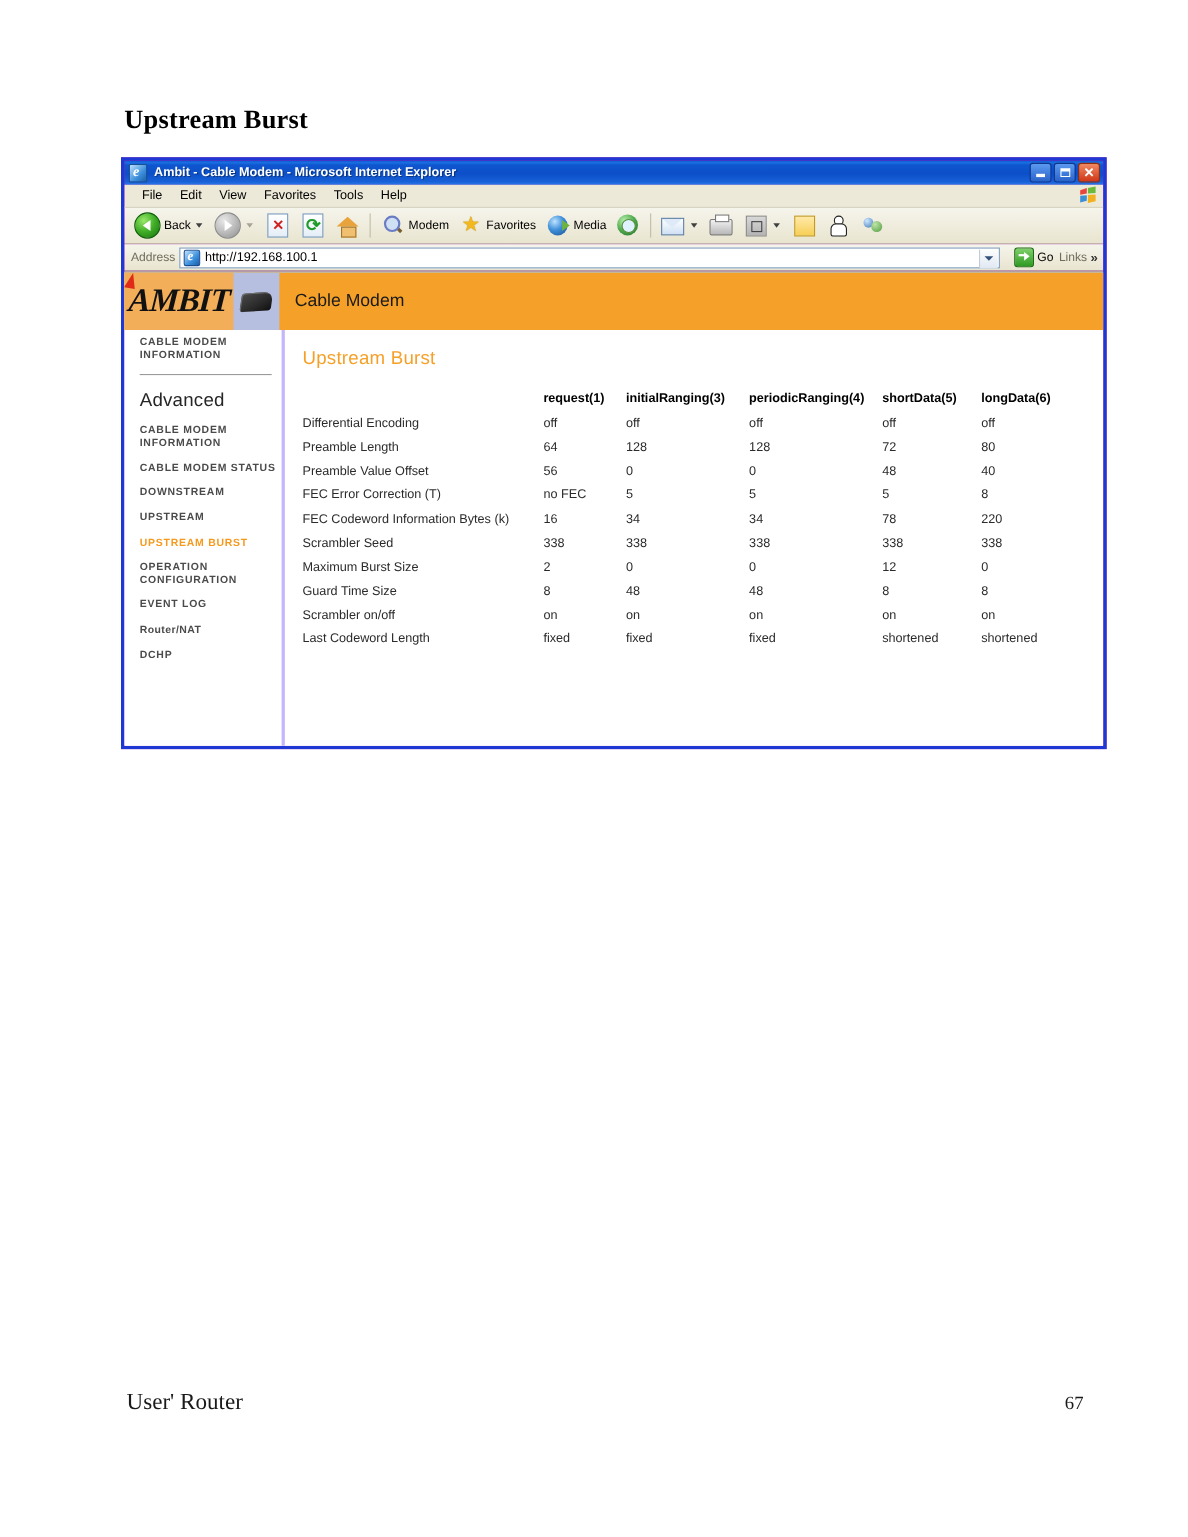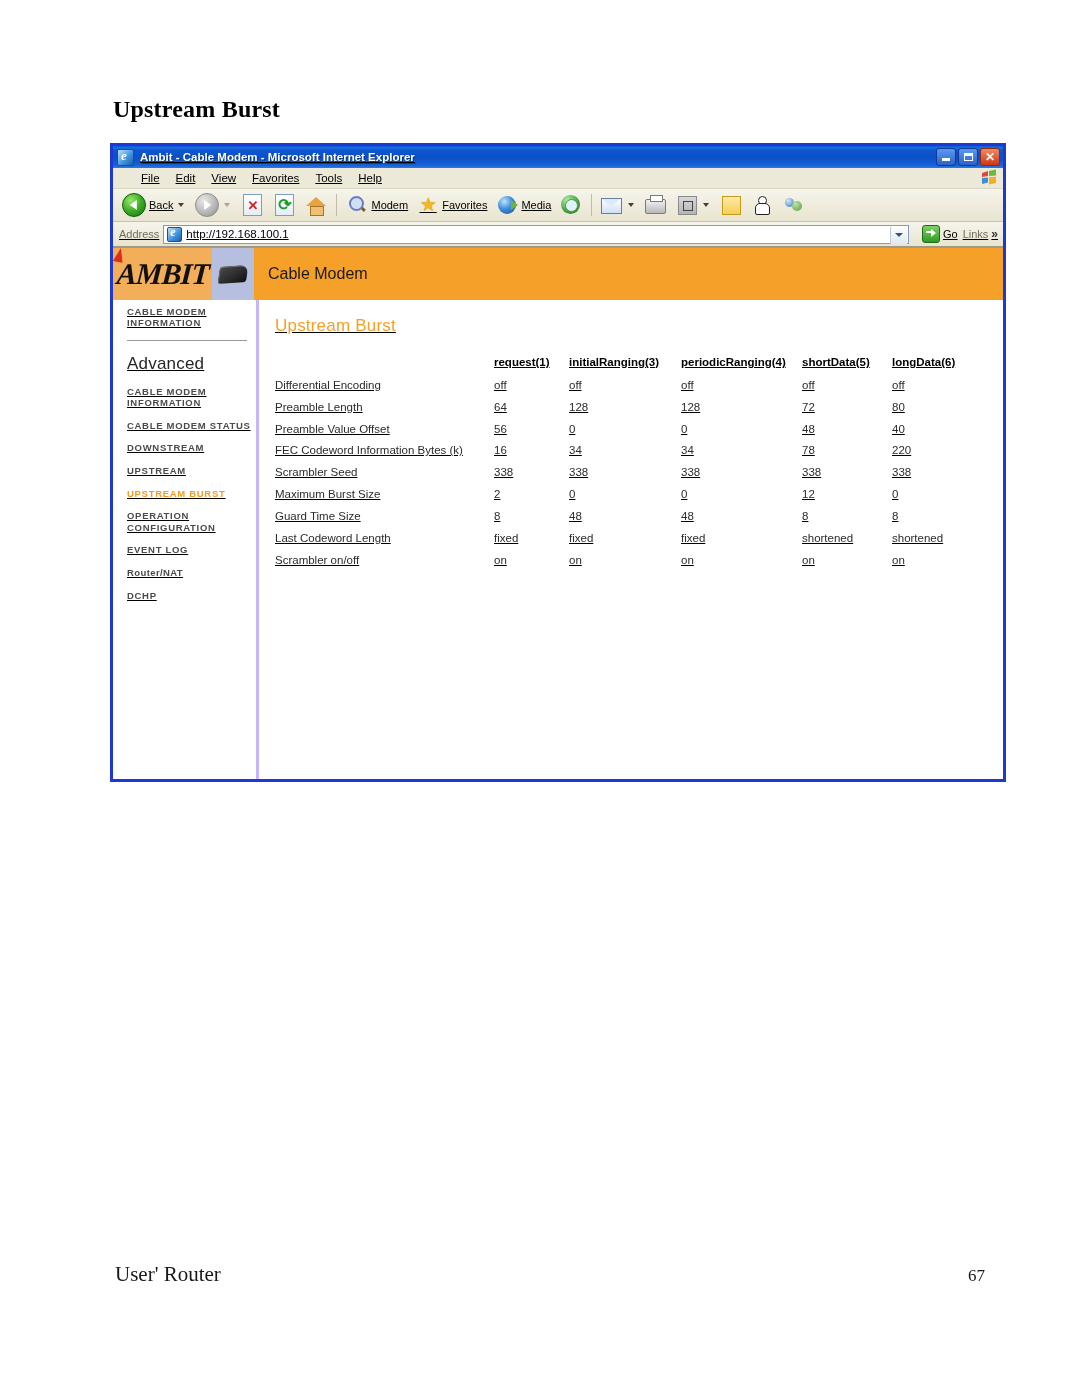--- a/index.html
+++ b/index.html
@@ -44,26 +44,25 @@
     font-size: 17px;
     color: #1a1a1a;
   }
 
   
   .ie-window {
     position: absolute;
     left: 110px;
     top: 143px;
     width: 896px;
-    height: 639px;
+    height: 538px;
     border: 3px solid #1f38d4;
     box-sizing: border-box;
     background: #a21caf;
     overflow: hidden;
-    text-decoration: underline;
   }
 
   
   .ie-titlebar {
     height: 22px;
     background: linear-gradient(to bottom, #0a5ad6 0%, #1b6fe0 9%, #0e56cf 18%, #0c4fc8 55%, #1862d8 88%, #2c7ae8 100%);
     display: flex;
     align-items: center;
     padding-left: 4px;
     position: relative;
@@ -116,21 +115,21 @@
   .glyph-max { width:9px;height:8px;border:1.5px solid #fff;border-top-width:3px;box-sizing:border-box;}
   .glyph-close { font-size:12px;line-height:1;font-family:"Liberation Sans",sans-serif;}
 
   
   .ie-menubar {
     height: 20px;
     background: #ece9d8;
     border-bottom: 1px solid #d8d4c0;
     display: flex;
     align-items: center;
-    padding-left: 20px;
+    padding-left: 8px;
     position: relative;
   }
   .menu-item {
     font-size: 11.5px;
     color: #000;
     padding: 1px 8px;
     white-space: nowrap;
   }
   .menu-flag {
     position: absolute;
@@ -700,20 +699,28 @@
             </tr>
             <tr>
               <td class="rowlabel">Preamble Value Offset</td>
               <td class="val">56</td>
               <td class="val">0</td>
               <td class="val">0</td>
               <td class="val">48</td>
               <td class="val">40</td>
             </tr>
             <tr>
+              <td class="rowlabel">FEC Error Correction (T)</td>
+              <td class="val">no FEC</td>
+              <td class="val">5</td>
+              <td class="val">5</td>
+              <td class="val">5</td>
+              <td class="val">8</td>
+            </tr>
+            <tr>
               <td class="rowlabel">FEC Codeword Information Bytes (k)</td>
               <td class="val">16</td>
               <td class="val">34</td>
               <td class="val">34</td>
               <td class="val">78</td>
               <td class="val">220</td>
             </tr>
             <tr>
               <td class="rowlabel">Scrambler Seed</td>
               <td class="val">338</td>
@@ -732,35 +739,35 @@
             </tr>
             <tr>
               <td class="rowlabel">Guard Time Size</td>
               <td class="val">8</td>
               <td class="val">48</td>
               <td class="val">48</td>
               <td class="val">8</td>
               <td class="val">8</td>
             </tr>
             <tr>
+              <td class="rowlabel">Scrambler on/off</td>
+              <td class="val">on</td>
+              <td class="val">on</td>
+              <td class="val">on</td>
+              <td class="val">on</td>
+              <td class="val">on</td>
+            </tr>
+            <tr>
               <td class="rowlabel">Last Codeword Length</td>
               <td class="val">fixed</td>
               <td class="val">fixed</td>
               <td class="val">fixed</td>
               <td class="val">shortened</td>
               <td class="val">shortened</td>
             </tr>
-            <tr>
-              <td class="rowlabel">Scrambler on/off</td>
-              <td class="val">on</td>
-              <td class="val">on</td>
-              <td class="val">on</td>
-              <td class="val">on</td>
-              <td class="val">on</td>
-            </tr>
           </tbody>
         </table>
       </div>
     </div>
 
   </div>
 </div>
 
 <div class="doc-footer-left">User' Router</div>
 <div class="doc-footer-right">67</div>

